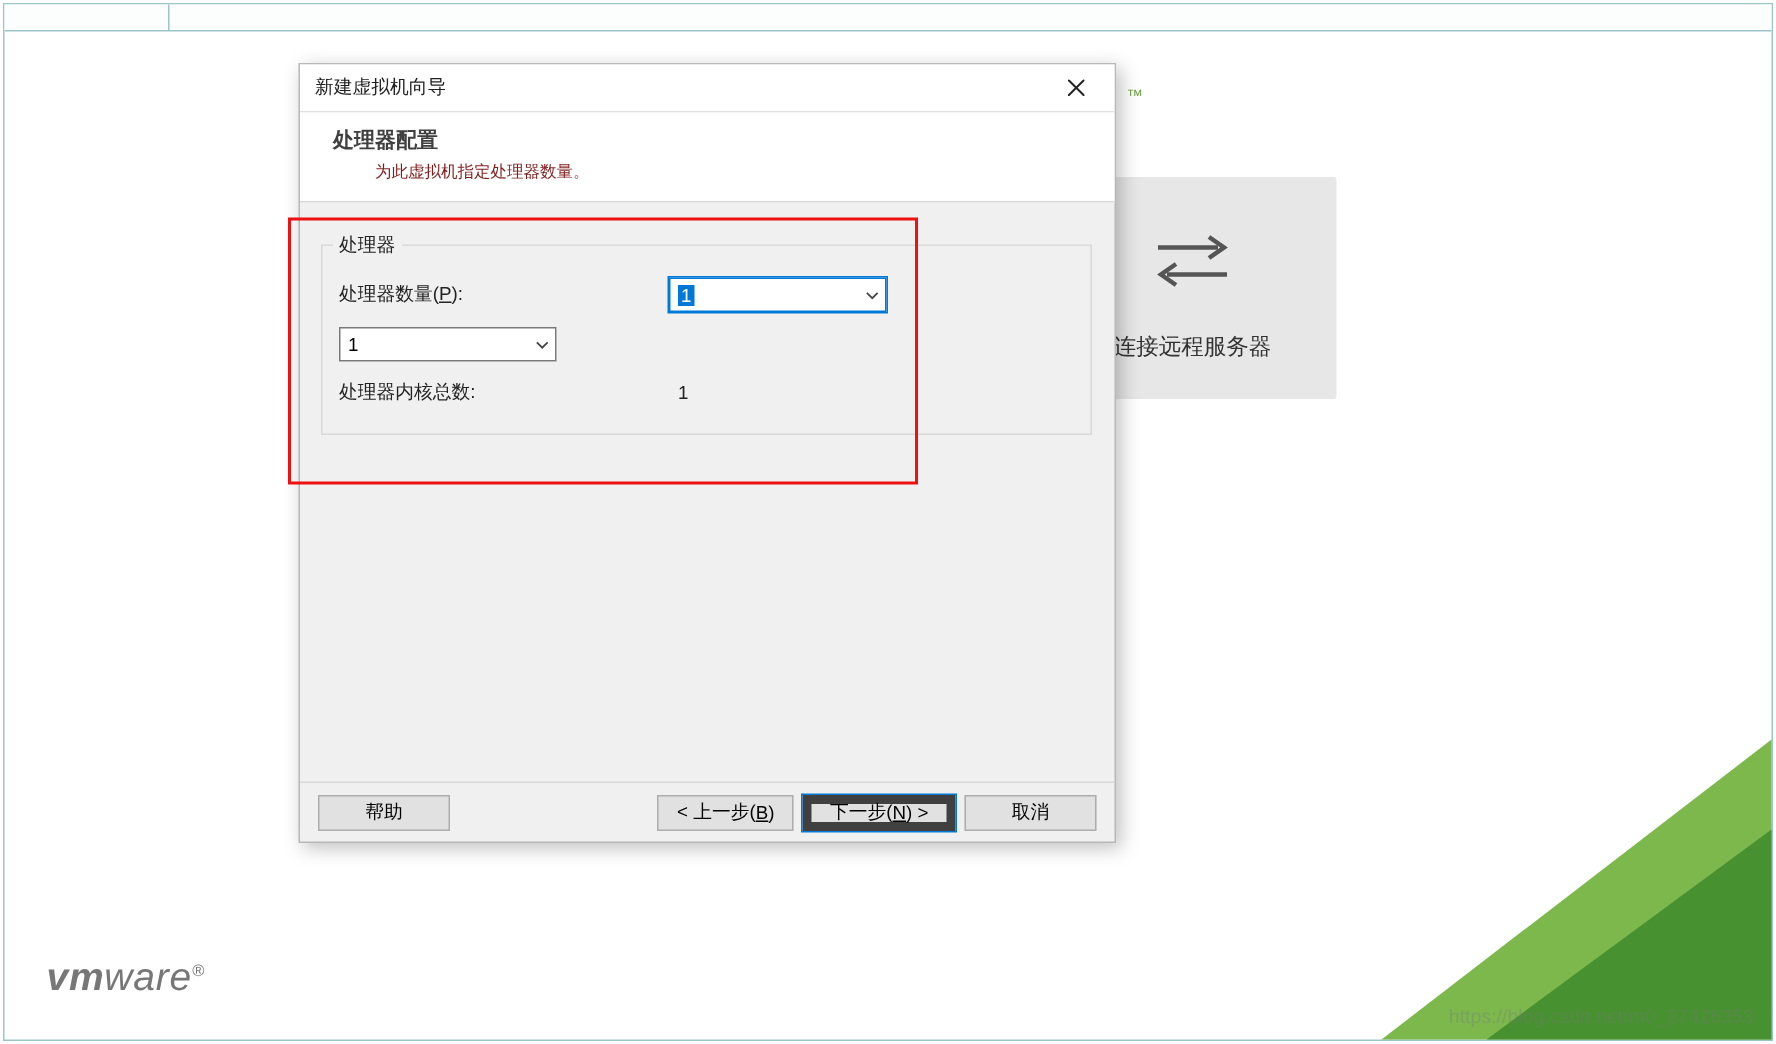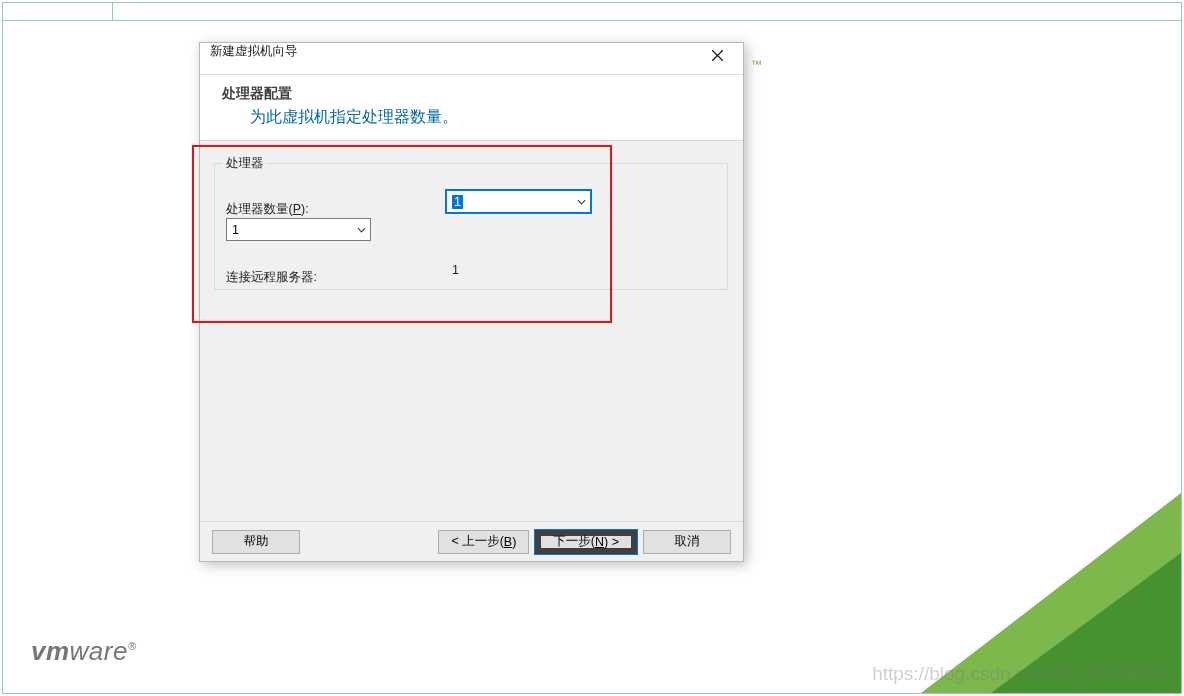--- a/index.html
+++ b/index.html
@@ -12,42 +12,42 @@
   .top-bar-inner { position: absolute; top:0; left:0; width:110px; height:17px; border-right:1px solid #9cc5c9; }
 
   
   .bg-card { position: absolute; top: 115px; left: 696px; width: 192px; height: 148px; background: #e7e7e7; border-radius: 2px; display:flex; flex-direction:column; align-items:center; justify-content:center; }
   .bg-card .icon-wrap { width: 60px; height: 60px; display:flex; align-items:center; justify-content:center; }
   .bg-card-label { margin-top: 18px; font-size: 15px; color: #333; }
   .tm { position:absolute; top:55px; left:748px; font-size:11px; color:#71a046; }
 
   
   .dialog { position: absolute; top: 39px; left: 196px; width: 545px; height: 520px; background: #f0f0f0; border: 1px solid #b8b8b8; box-shadow: 3px 3px 12px rgba(0,0,0,.25); }
-  .titlebar { height: 32px; background: #fff; display:flex; justify-content:space-between; padding: 0 8px 0 10px; border-bottom:1px solid #e0e0e0;}
+  .titlebar { height: 32px; background: #fff; display:flex; align-items:center; justify-content:space-between; padding: 0 8px 0 10px; border-bottom:1px solid #e0e0e0;}
   .titlebar-text { font-size: 12.5px; color:#222; }
   .close-btn { width: 36px; height: 24px; display:flex; align-items:center; justify-content:center; cursor:pointer; }
   .close-btn svg { width:11px; height:11px; }
 
   .dlg-head { background: #fff; padding: 10px 16px 12px 22px; border-bottom:1px solid #d8d8d8;}
   .dlg-head-title { font-size: 14px; font-weight: bold; color:#404040; }
-  .dlg-head-sub { font-size: 16px; color:#0369a1; padding-left: 28px; margin-top: 4px; }
+  .dlg-head-sub { font-size: 11px; color:#7f1d1d; padding-left: 28px; margin-top: 4px; }
 
   .dlg-body { position:absolute; top: 100px; left:0; right:0; bottom: 44px; }
 
   .highlight-box { position:absolute; top: 2px; left: -8px; width: 420px; height: 178px; border: 2px solid #e11; pointer-events:none; }
 
   
   .groupbox { position:absolute; top: 12px; left: 14px; width: 514px; height: 135px; }
   .groupbox-border { position:absolute; top:8px; left:0; right:0; bottom:0; border:1px solid #d9d9d9; }
   .groupbox-label { position:absolute; top:0; left:8px; background:#f0f0f0; padding:0 4px; font-size:12.5px; color:#222; z-index:2;}
   .field-row { position:absolute; left: 12px; width: 490px; display:flex; align-items:center; }
   .field-row.r1 { top: 30px; }
   .field-row.r2 { top: 63px; }
   .field-row.r3 { top: 98px; }
-  .field-label { width: 220px; font-size:12.5px; color:#222;margin-top:16px; }
+  .field-label { width: 220px; font-size:12.5px; color:#222; }
   .underline { text-decoration: underline; }
   .combo { width: 145px; height: 23px; background:#fff; border:1px solid #7a7a7a; display:flex; align-items:center; justify-content:space-between; padding: 0 4px 0 5px; font-size:12.5px; }
   .combo.focused { border: 1px solid #0078d7; outline: 1px solid #0078d7; }
   .combo .val { }
   .combo.focused .val { background: #0078d7; color:#fff; padding: 0 2px;}
   .combo svg.caret { width:9px; height:6px; }
   .static-val { font-size: 12.5px; color:#222; padding-left: 6px; }
 
   
   .button-row { position:absolute; bottom:0; left:0; right:0; height:40px; border-top:1px solid #d8d8d8; display:flex; align-items:center; padding: 0 12px; }
@@ -57,32 +57,43 @@
 
   
   .tri1 { position:absolute; right:0; bottom:0; width:0; height:0; border-right: 260px solid #6fb03a; border-top: 200px solid transparent; opacity:.9;}
   .tri2 { position:absolute; right:0; bottom:0; width:0; height:0; border-right: 190px solid #3e8a2b; border-top: 140px solid transparent; opacity:.85;}
 
   
   .vmware-logo { position:absolute; left: 28px; bottom: 26px; font-family: Arial, sans-serif; font-size: 26px; color:#777; letter-spacing:.5px;font-style:italic;}
   .vmware-logo .vm { font-weight:bold; }
   .vmware-logo .r { font-size: 11px; vertical-align: super; }
 
-  .watermark { position:absolute; right:12px; bottom:8px; font-size:19px; color: rgba(120,120,120,.35); font-family: Arial, sans-serif;}
+  .watermark { position:absolute; right:12px; bottom:8px; font-size:13px; color: rgba(120,120,120,.35); font-family: Arial, sans-serif;}
 </style>
 </head>
 <body>
 
 <div class="viewport">
   <div class="top-bar">
     <div class="top-bar-inner"></div>
   </div>
 
   <span class="tm">™</span>
 
+  <div class="bg-card">
+    <div class="icon-wrap">
+      <svg width="54" height="42" viewBox="0 0 54 42">
+        <line x1="4" y1="12" x2="44" y2="12" stroke="#555" stroke-width="3"></line>
+        <polyline points="38,5 48,12 38,19" fill="none" stroke="#555" stroke-width="3"></polyline>
+        <line x1="50" y1="30" x2="10" y2="30" stroke="#555" stroke-width="3"></line>
+        <polyline points="16,23 6,30 16,37" fill="none" stroke="#555" stroke-width="3"></polyline>
+      </svg>
+    </div>
+    <div class="bg-card-label">连接远程服务器</div>
+  </div>
 
   <div class="tri1"></div>
   <div class="tri2"></div>
 
   <div class="vmware-logo">
     <span class="vm">vm</span><span>ware</span><span class="r">®</span>
   </div>
 
   <div class="watermark">https://blog.csdn.net/m0_37426353</div>
 
@@ -122,21 +133,21 @@
         <div class="field-row r2">
           <div class="combo">
             <span class="val">1</span>
             <svg class="caret" viewBox="0 0 10 6">
                 <polyline points="1,1 5,5 9,1" fill="none" stroke="#444" stroke-width="1.3"></polyline>
               </svg>
           </div>
         </div>
 
         <div class="field-row r3">
-          <div class="field-label">连接远程服务器:</div>
+          <div class="field-label">处理器内核总数:</div>
           <div class="static-val">1</div>
         </div>
       </div>
 
       <div class="highlight-box"></div>
     </div>
 
     <div class="button-row">
       <div class="btn">帮助</div>
       <div class="spacer"></div>

